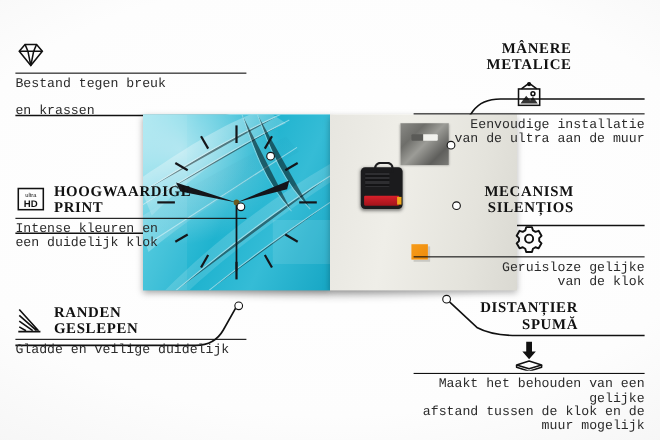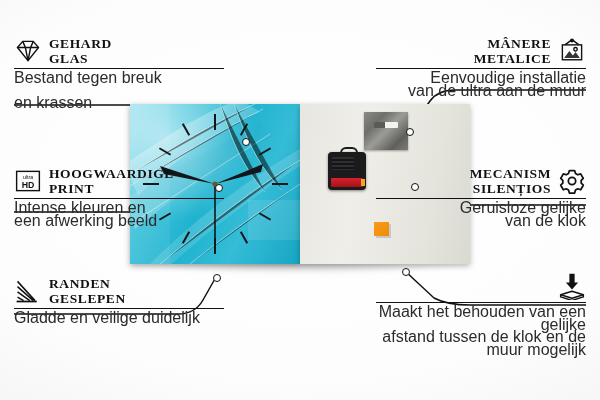--- a/index.html
+++ b/index.html
@@ -8,32 +8,32 @@
     font-family:"Liberation Serif", serif;
     background:#ffffff;
   }
   #stage{position:relative;width:600px;height:400px;overflow:hidden;
     background:
       radial-gradient(130% 110% at 50% 45%, #ffffff 0%, #fdfdfd 45%, #f1f1f1 78%, #e6e6e6 100%);
   }
   
   .feature{position:absolute;width:210px;}
   .feat-head{display:flex;align-items:center;gap:7px;}
-  .feat-head.right{flex-direction:row;justify-content:flex-end;}
+  .feat-head.right{flex-direction:column;justify-content:flex-end;}
   .feat-title{
     font-family:"Liberation Serif", serif;
     font-weight:700;font-size:13.5px;line-height:15px;
     letter-spacing:.6px;color:#111;text-transform:uppercase;
   }
   .feature.left .feat-title{text-align:left;}
   .feature.right .feat-title{text-align:right;}
   .rule{height:1px;background:#111;margin-top:2px;width:100%;}
   .feat-desc{
-    font-family:Liberation Sans, sans-serif;
-    font-size:16px;line-height:12.5px;color:#2b2b2b;margin-top:3px;
+    font-family:Liberation Mono, monospace;
+    font-size:12px;line-height:12.5px;color:#2b2b2b;margin-top:3px;
   }
   .feature.right .feat-desc{text-align:right;}
   .icon{width:28px;height:28px;flex:0 0 28px;display:block;}
   .icon svg{display:block;width:28px;height:28px;}
   
   #f-glas{left:14px;top:36px;}
   #f-print{left:14px;top:166px;}
   #f-randen{left:14px;top:276px;}
   #f-manere{left:376px;top:36px;}
   #f-mecanism{left:376px;top:166px;}
@@ -173,24 +173,20 @@
   <div class="dot" style="left:402px;top:268px;"></div>
 
   <div class="feature left" id="f-glas">
     <div class="feat-head">
       <span class="icon">
         <svg viewBox="0 0 32 32" fill="none" stroke="#111" stroke-width="1.6">
           <path d="M4,12 L10,5 L22,5 L28,12 L16,27 Z"></path>
           <path d="M4,12 L28,12 M10,5 L13,12 L16,27 M22,5 L19,12 L16,27 M13,12 L19,12"></path>
         </svg>
       </span>
-      <div>
-        <div class="feat-title">GEHARD</div>
-        <div class="feat-title">GLAS</div>
-      </div>
     </div>
     <div class="rule"></div>
     <div class="feat-desc">Bestand tegen breuk</div>
     <div class="feat-desc" style="margin-top:12px;">en krassen</div>
   </div>
 
   <div class="feature left" id="f-print">
     <div class="feat-head">
       <span class="icon">
         <svg viewBox="0 0 32 32">
@@ -199,21 +195,21 @@
           <text x="16" y="24" font-family="Liberation Sans, sans-serif" font-weight="bold" font-size="10" fill="#111" text-anchor="middle">HD</text>
         </svg>
       </span>
       <div>
         <div class="feat-title">HOOGWAARDIGE</div>
         <div class="feat-title">PRINT</div>
       </div>
     </div>
     <div class="rule"></div>
     <div class="feat-desc">Intense kleuren en</div>
-    <div class="feat-desc" style="margin-top:0;">een afwerking beeld</div>
+    <div class="feat-desc" style="margin-top:0;">een duidelijk klok</div>
   </div>
 
   <div class="feature left" id="f-randen">
     <div class="feat-head">
       <span class="icon">
         <svg viewBox="0 0 32 32" stroke="#111" stroke-width="1.7" fill="none">
           <path d="M4,5 L24,27 M4,11 L22,27 M4,17 L18,27 M4,23 L11,27"></path>
           <path d="M3,28 L26,28" stroke-width="2"></path>
         </svg>
       </span>
@@ -260,20 +256,24 @@
         </svg>
       </span>
     </div>
     <div class="rule"></div>
     <div class="feat-desc">Geruisloze gelijke</div>
     <div class="feat-desc" style="margin-top:0;text-align:right;">van de klok</div>
   </div>
 
   <div class="feature right" id="f-distantier" style="width:210px;">
     <div class="feat-head right">
+      <div style="flex:1;">
+        <div class="feat-title">DISTANȚIER</div>
+        <div class="feat-title">SPUMĂ</div>
+      </div>
       <span class="icon">
         <svg viewBox="0 0 32 32" fill="none" stroke="#111" stroke-width="1.6" stroke-linejoin="round">
           <path d="M13,2 h6 v10 h4 l-7,8 -7,-8 h4 Z" fill="#111" stroke="none"></path>
           <path d="M16,22 L29,26 L16,30 L3,26 Z"></path>
           <path d="M3,26 v2.5 L16,32.5 L29,28.5 V26"></path>
         </svg>
       </span>
     </div>
     <div class="rule"></div>
     <div class="feat-desc">Maakt het behouden van een gelijke</div>

